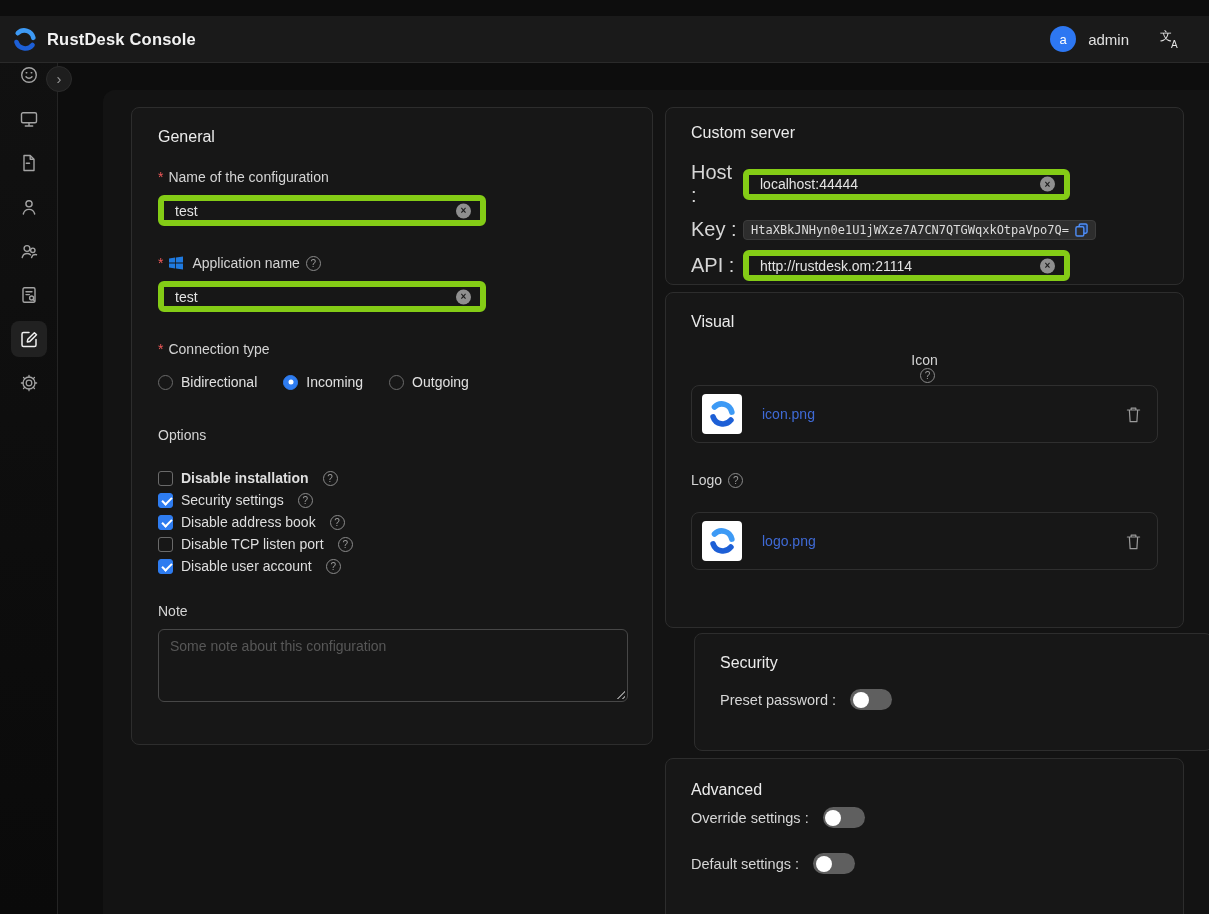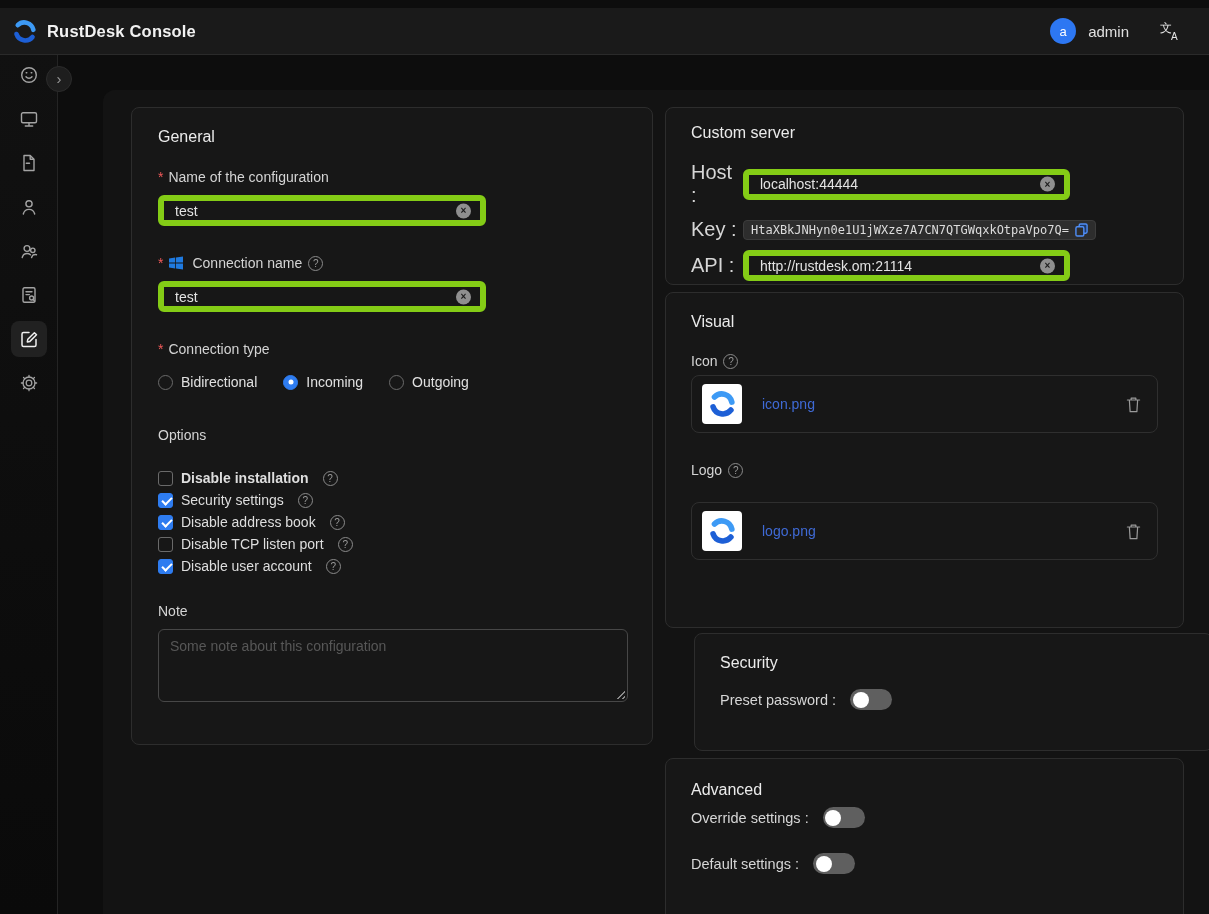--- a/index.html
+++ b/index.html
@@ -4,21 +4,21 @@
 <style>
   * { margin:0; padding:0; box-sizing:border-box; }
   html,body { width:1209px; height:914px; overflow:hidden; }
   body {
     background:#0d0d0d;
     font-family:"Liberation Sans", sans-serif;
     color:#e3e3e3;
     position:relative;
   }
   
-  .topbar{position:absolute;left:0;top:8px;width:1209px;height:47px;background:#1a1a1a;border-bottom:1px solid #2a2a2a;display:flex;align-items:center;z-index:5;}
+  .topbar{position:absolute;left:0;top:16px;width:1209px;height:47px;background:#1a1a1a;border-bottom:1px solid #2a2a2a;display:flex;align-items:center;z-index:5;}
   .brand{display:flex;align-items:center;gap:9px;padding-left:11px;}
   .brand-title{font-size:16.5px;font-weight:700;color:#f2f2f2;letter-spacing:.2px;}
   .topbar-right{margin-left:auto;display:flex;align-items:center;gap:12px;padding-right:28px;}
   .avatar{width:26px;height:26px;border-radius:50%;background:#2d77f2;color:#fff;font-size:13px;display:flex;align-items:center;justify-content:center;}
   .username{font-size:15px;color:#e0e0e0;}
   .translate-btn{margin-left:18px;width:22px;height:22px;display:flex;align-items:center;justify-content:center;cursor:pointer;}
   
   .sidebar{position:absolute;left:0;top:47px;bottom:0;width:58px;border-right:1px solid #242424;background:linear-gradient(#111 0%,#0a0a0a 100%);z-index:3;}
   .side-item{position:absolute;left:11px;width:36px;height:36px;border-radius:8px;display:flex;align-items:center;justify-content:center;cursor:pointer;}
   .side-item svg{stroke:#a3a3a3;}
@@ -165,21 +165,21 @@
     </div>
     <div class="input" style="width:328px;margin-bottom:28px;">
       <span>test</span>
       <span class="clear-btn"></span>
     </div>
 
     <div class="field-label req" style="margin-bottom:9px;">
       <svg width="16" height="16" viewBox="0 0 16 16" style="margin-right:8px;">
         <path fill="#1f7ae0" d="M1 3.4 L7.2 2.5 V7.5 H1 Z M8 2.4 L15 1.4 V7.5 H8 Z M1 8.5 H7.2 V13.5 L1 12.6 Z M8 8.5 H15 V14.6 L8 13.6 Z"></path>
       </svg>
-      <span>Connection name</span>
+      <span>Application name</span>
       <span class="help"></span>
     </div>
     <div class="input" style="width:328px;margin-bottom:28px;">
       <span>test</span>
       <span class="clear-btn"></span>
     </div>
 
     <div class="field-label req" style="margin-bottom:16px;">
       <span>Connection type</span>
     </div>
@@ -264,21 +264,21 @@
       <div class="input" style="width:327px;">
         <span>http://rustdesk.om:21114</span>
         <span class="clear-btn"></span>
       </div>
     </div>
   </div>
 
   <div class="panel" style="left:562px;top:202px;width:519px;height:336px;padding:20px 25px;">
     <div class="panel-title" style="margin-bottom:21px;">Visual</div>
 
-    <div class="field-label" style="margin-bottom:5px;">
+    <div class="field-label" style="margin-bottom:15px;flex-direction:column;">
       <span>Icon</span>
       <span class="help"></span>
     </div>
     <div class="upload-row">
       <div class="thumb">
         <svg width="30" height="30" viewBox="0 0 32 32">
           <path d="M8 8.5 A11 11 0 0 1 26.5 14" fill="none" stroke="#3d9af5" stroke-width="6" stroke-linecap="round"></path>
           <path d="M25.5 22.5 A11 11 0 0 1 6.5 19" fill="none" stroke="#1d5fd6" stroke-width="6" stroke-linecap="round"></path>
         </svg>
       </div>

